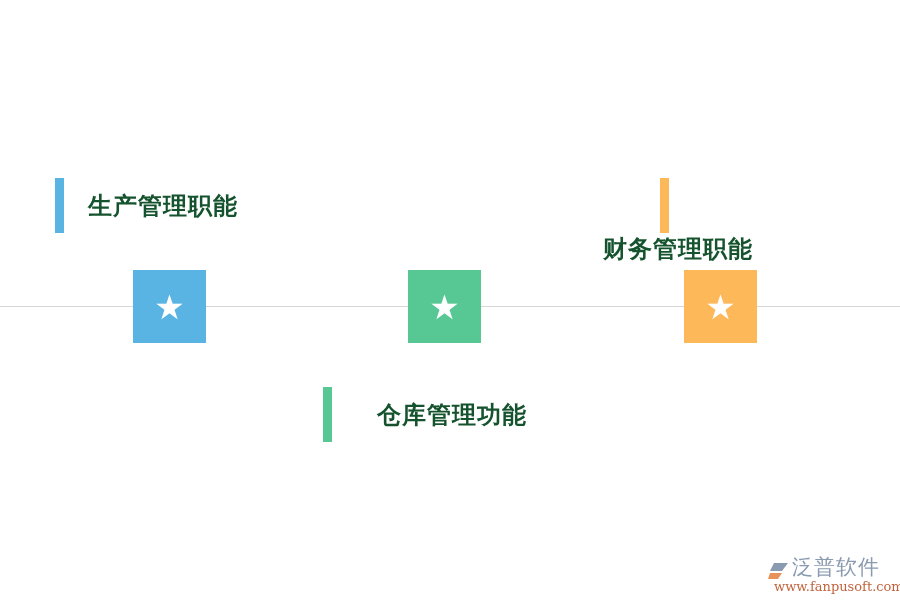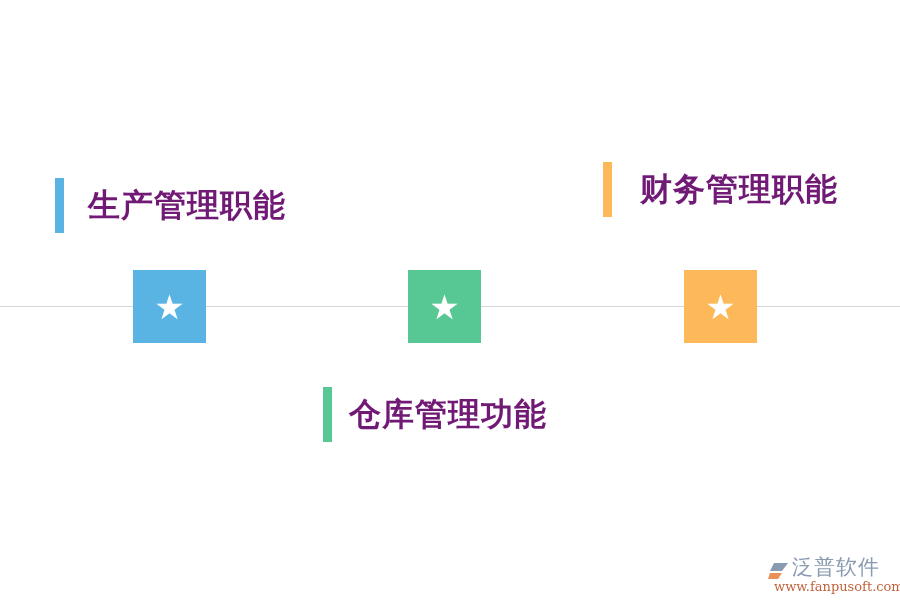--- a/index.html
+++ b/index.html
@@ -3,21 +3,21 @@
 <meta charset="utf-8">
 <style>
   html, body { margin:0; padding:0; }
   body { width:900px; height:600px; background:#ffffff; position:relative; overflow:hidden;
          font-family: "DejaVu Sans", "Liberation Sans", sans-serif; }
   .axis { position:absolute; left:0; top:306px; width:900px; height:1px; background:#d6d6d6; }
   .box { position:absolute; width:73px; height:73px; top:270px; display:flex; align-items:center; justify-content:center; }
   .star { color:#ffffff; font-size:34px; line-height:1; }
   .label { position:absolute; display:flex; align-items:center; }
   .bar { width:9px; height:55px; margin-right:24px; }
-  .ltext { font-size:32px; color:#701a75; font-weight:bold; letter-spacing:1px; white-space:nowrap; }
+  .ltext { font-size:24px; color:#14532d; font-weight:bold; letter-spacing:1px; white-space:nowrap; }
   .logo { position:absolute; left:768px; top:553px; width:125px; height:40px; }
   .logo-row { display:flex; align-items:flex-end; }
   .logo-mark { width:22px; height:20px; position:relative; margin-right:2px; }
   .logo-cn { font-size:21px; color:#8a9ab0; letter-spacing:1px; }
   .logo-url { font-family:"DejaVu Serif","Liberation Serif",serif; font-size:13px; color:#c0623c; margin-left:6px; margin-top:-2px; }
 </style>
 </head>
 <body>
 
 <div class="axis"></div>
@@ -26,26 +26,26 @@
   <div class="bar" style="background:#5ab4e3;"></div>
   <span class="ltext">生产管理职能</span>
 </div>
 <div class="box" style="left:133px; background:#5ab4e3;">
   <span class="star">★</span>
 </div>
 
 <div class="box" style="left:408px; background:#57c794;">
   <span class="star">★</span>
 </div>
-<div class="label" style="left:323px; top:387px;">
+<div class="label" style="left:323px; top:387px;gap:28px;">
   <div class="bar" style="background:#57c794; margin-right:17px;"></div>
   <span class="ltext">仓库管理功能</span>
 </div>
 
-<div class="label" style="left:603px; top:162px;">
+<div class="label" style="left:603px; top:178px;flex-direction:column;">
   <div class="bar" style="background:#fdb85a; margin-right:28px;"></div>
   <span class="ltext">财务管理职能</span>
 </div>
 <div class="box" style="left:684px; background:#fdb85a;">
   <span class="star">★</span>
 </div>
 
 <div class="logo">
   <div class="logo-row">
     <div class="logo-mark">

